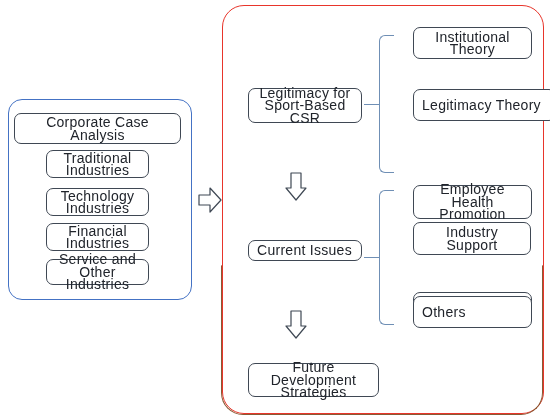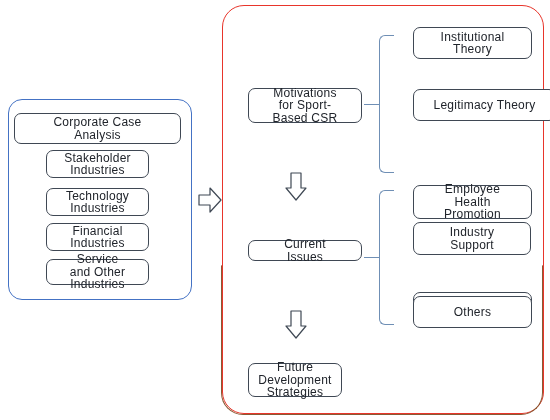--- a/index.html
+++ b/index.html
@@ -56,42 +56,41 @@
     pointer-events: none;
   }
   
   .node {
     position: absolute;
     box-sizing: border-box;
     border: 1.2px solid #3f4854;
     border-radius: 7px;
     background: #ffffff;
     color: #20242b;
-    font-size: 12px;
+    font-size: 14px;
     line-height: 12.4px;
     display: flex;
     align-items: center;
-    justify-content: center;
     text-align: center;
     letter-spacing: 0.02em;
-    padding: 2px 19px;
+    padding: 2px 8px;
   }
   .node span { display: block; }
 
   
   .n-corporate   { left: 14px;  top: 113px; width: 167px; height: 31px; }
   .n-traditional { left: 46px;  top: 150px; width: 103px; height: 28px; }
   .n-technology  { left: 46px;  top: 188px; width: 103px; height: 28px; }
   .n-financial   { left: 46px;  top: 223px; width: 103px; height: 28px; }
   .n-service     { left: 46px;  top: 259px; width: 103px; height: 26px; }
 
   
   .n-motivations { left: 248px; top: 88px;  width: 114px; height: 35px; }
   .n-current     { left: 248px; top: 240px; width: 114px; height: 21px; }
-  .n-future      { left: 248px; top: 363px; width: 94px; height: 34px; }
+  .n-future      { left: 248px; top: 363px; width: 131px; height: 34px; }
 
   
   .n-institutional { left: 413px; top: 27px;  width: 119px; height: 32px; }
   .n-legitimacy    { left: 413px; top: 89px;  width: 143px; height: 32px; }
   .n-stakeholder   { left: 413px; top: 148px; width: 119px; height: 32px; }
   .n-employee      { left: 413px; top: 185px; width: 119px; height: 34px; }
   .n-industry      { left: 413px; top: 222px; width: 118px; height: 33px; }
   .n-core          { left: 413px; top: 260px; width: 119px; height: 32px; margin-top: 32px; }
   .n-others        { left: 413px; top: 296px; width: 119px; height: 32px; }
 
@@ -135,42 +134,42 @@
 <body>
 
 <div id="canvas">
 
   <div class="panel-blue"></div>
 
   <div class="node n-corporate">
     <span>Corporate Case Analysis</span>
   </div>
   <div class="node n-traditional">
-    <span>Stakeholder Industries</span>
+    <span>Traditional Industries</span>
   </div>
   <div class="node n-technology">
     <span>Technology Industries</span>
   </div>
   <div class="node n-financial">
     <span>Financial Industries</span>
   </div>
   <div class="node n-service">
     <span>Service and Other Industries</span>
   </div>
 
   <div class="arrow-right">
     <svg viewBox="0 0 24 30" xmlns="http://www.w3.org/2000/svg">
       <polygon points="1,10 12,10 12,3 23,15 12,27 12,20 1,20" fill="#ffffff" stroke="#3f4854" stroke-width="1.2" stroke-linejoin="round"></polygon>
     </svg>
   </div>
 
   <div class="panel-red"></div>
 
   <div class="node n-motivations">
-    <span>Motivations for Sport-Based CSR</span>
+    <span>Legitimacy for Sport-Based CSR</span>
   </div>
   <div class="node n-current">
     <span>Current Issues</span>
   </div>
   <div class="node n-future">
     <span>Future Development Strategies</span>
   </div>
 
   <div class="arrow-down arrow-down-1">
     <svg viewBox="0 0 22 30" xmlns="http://www.w3.org/2000/svg">

